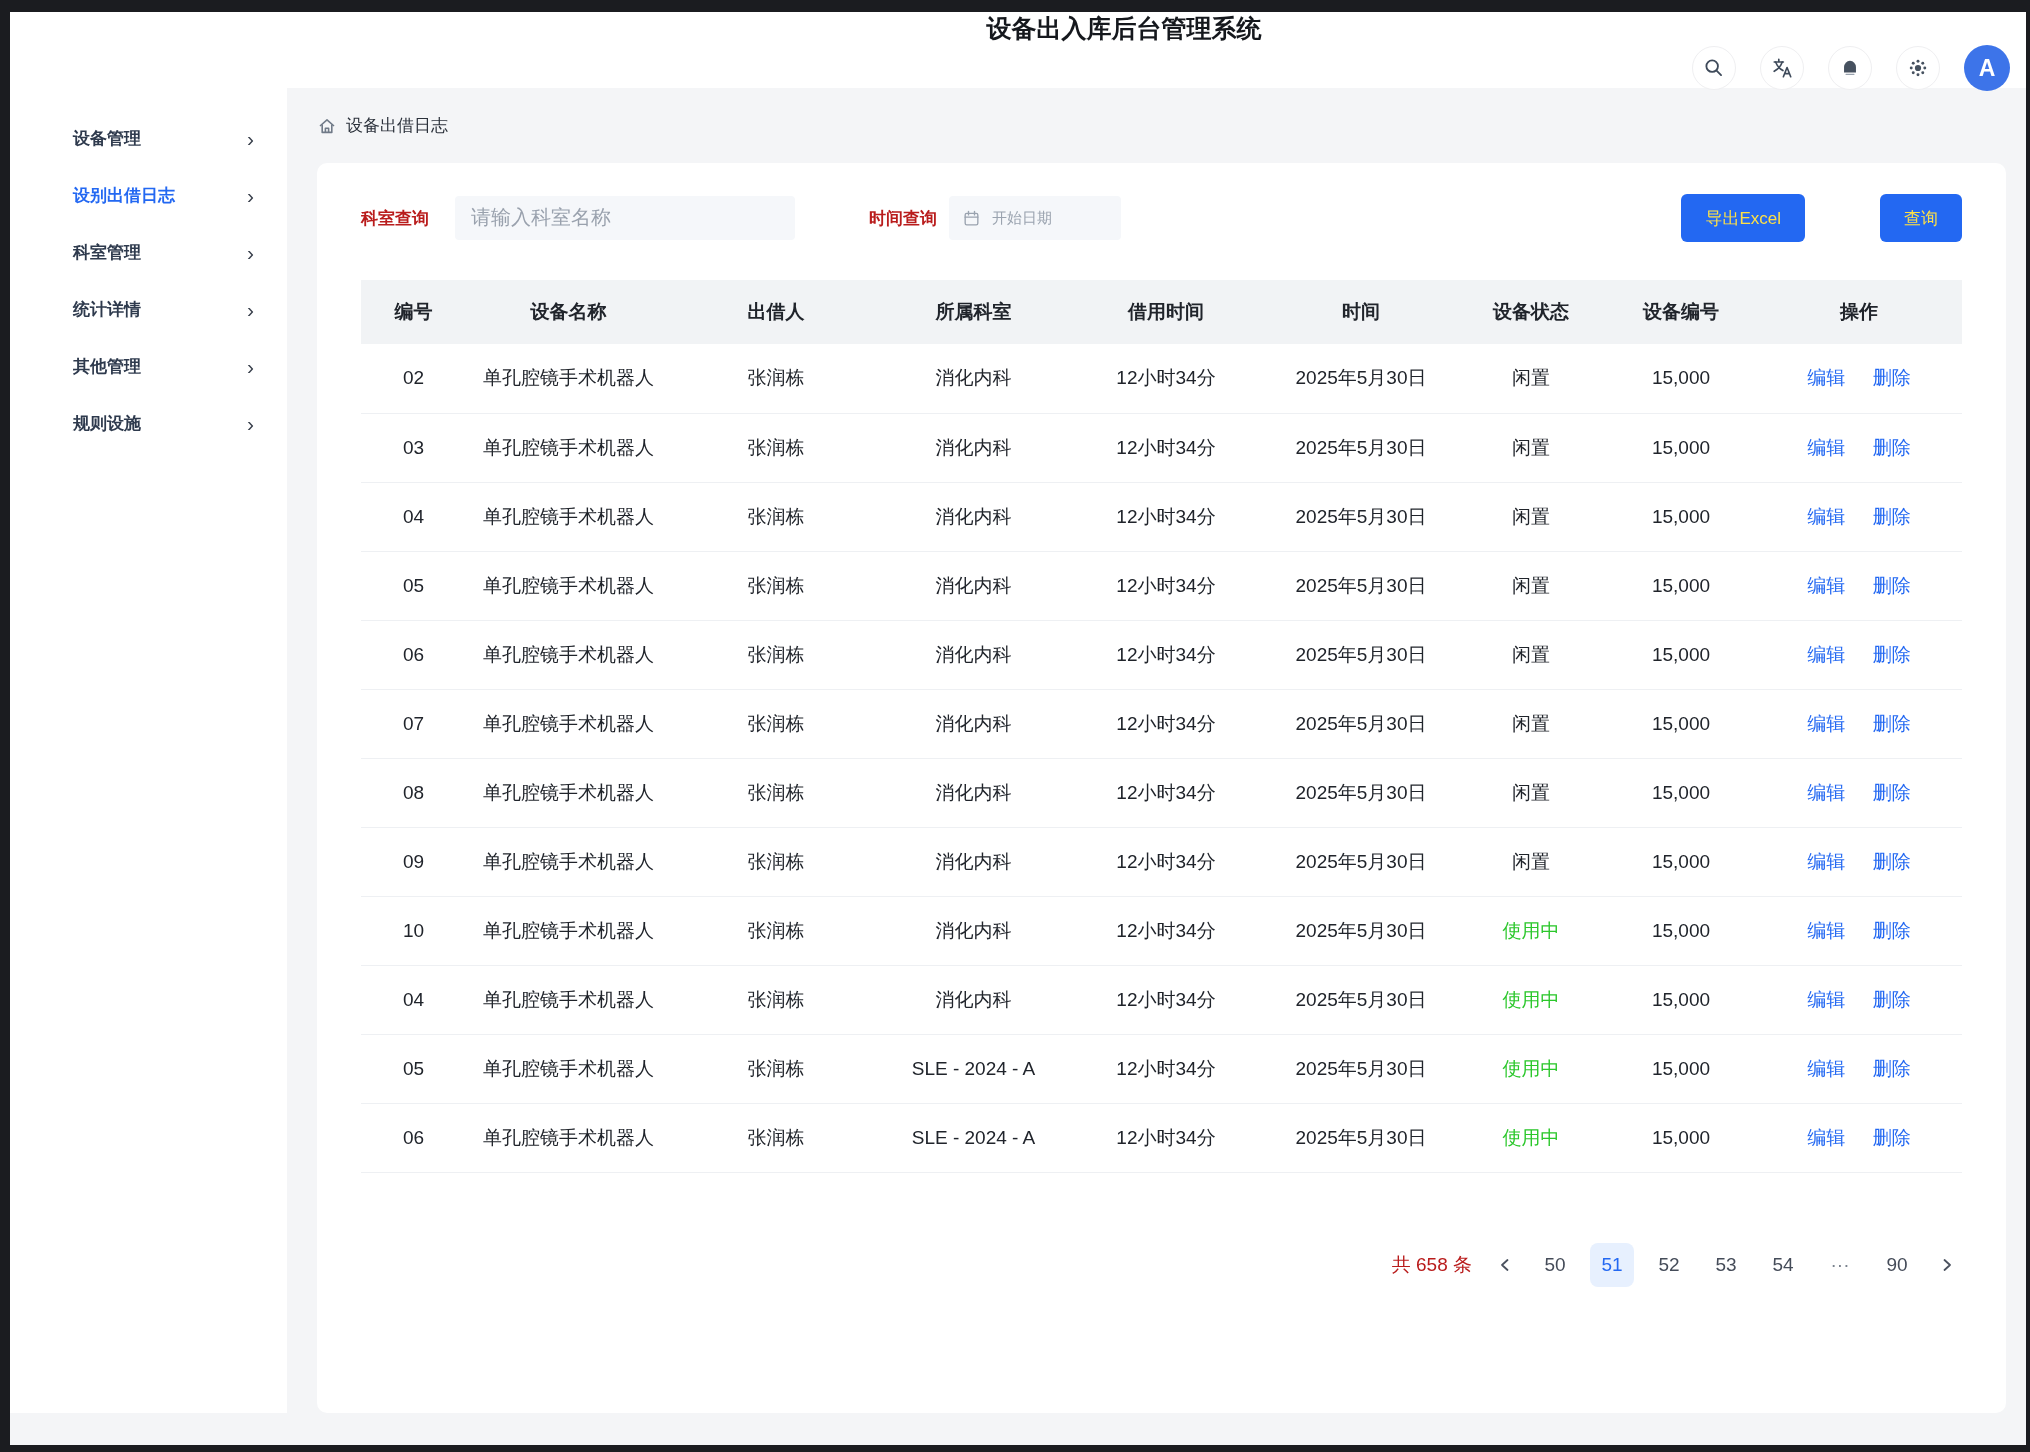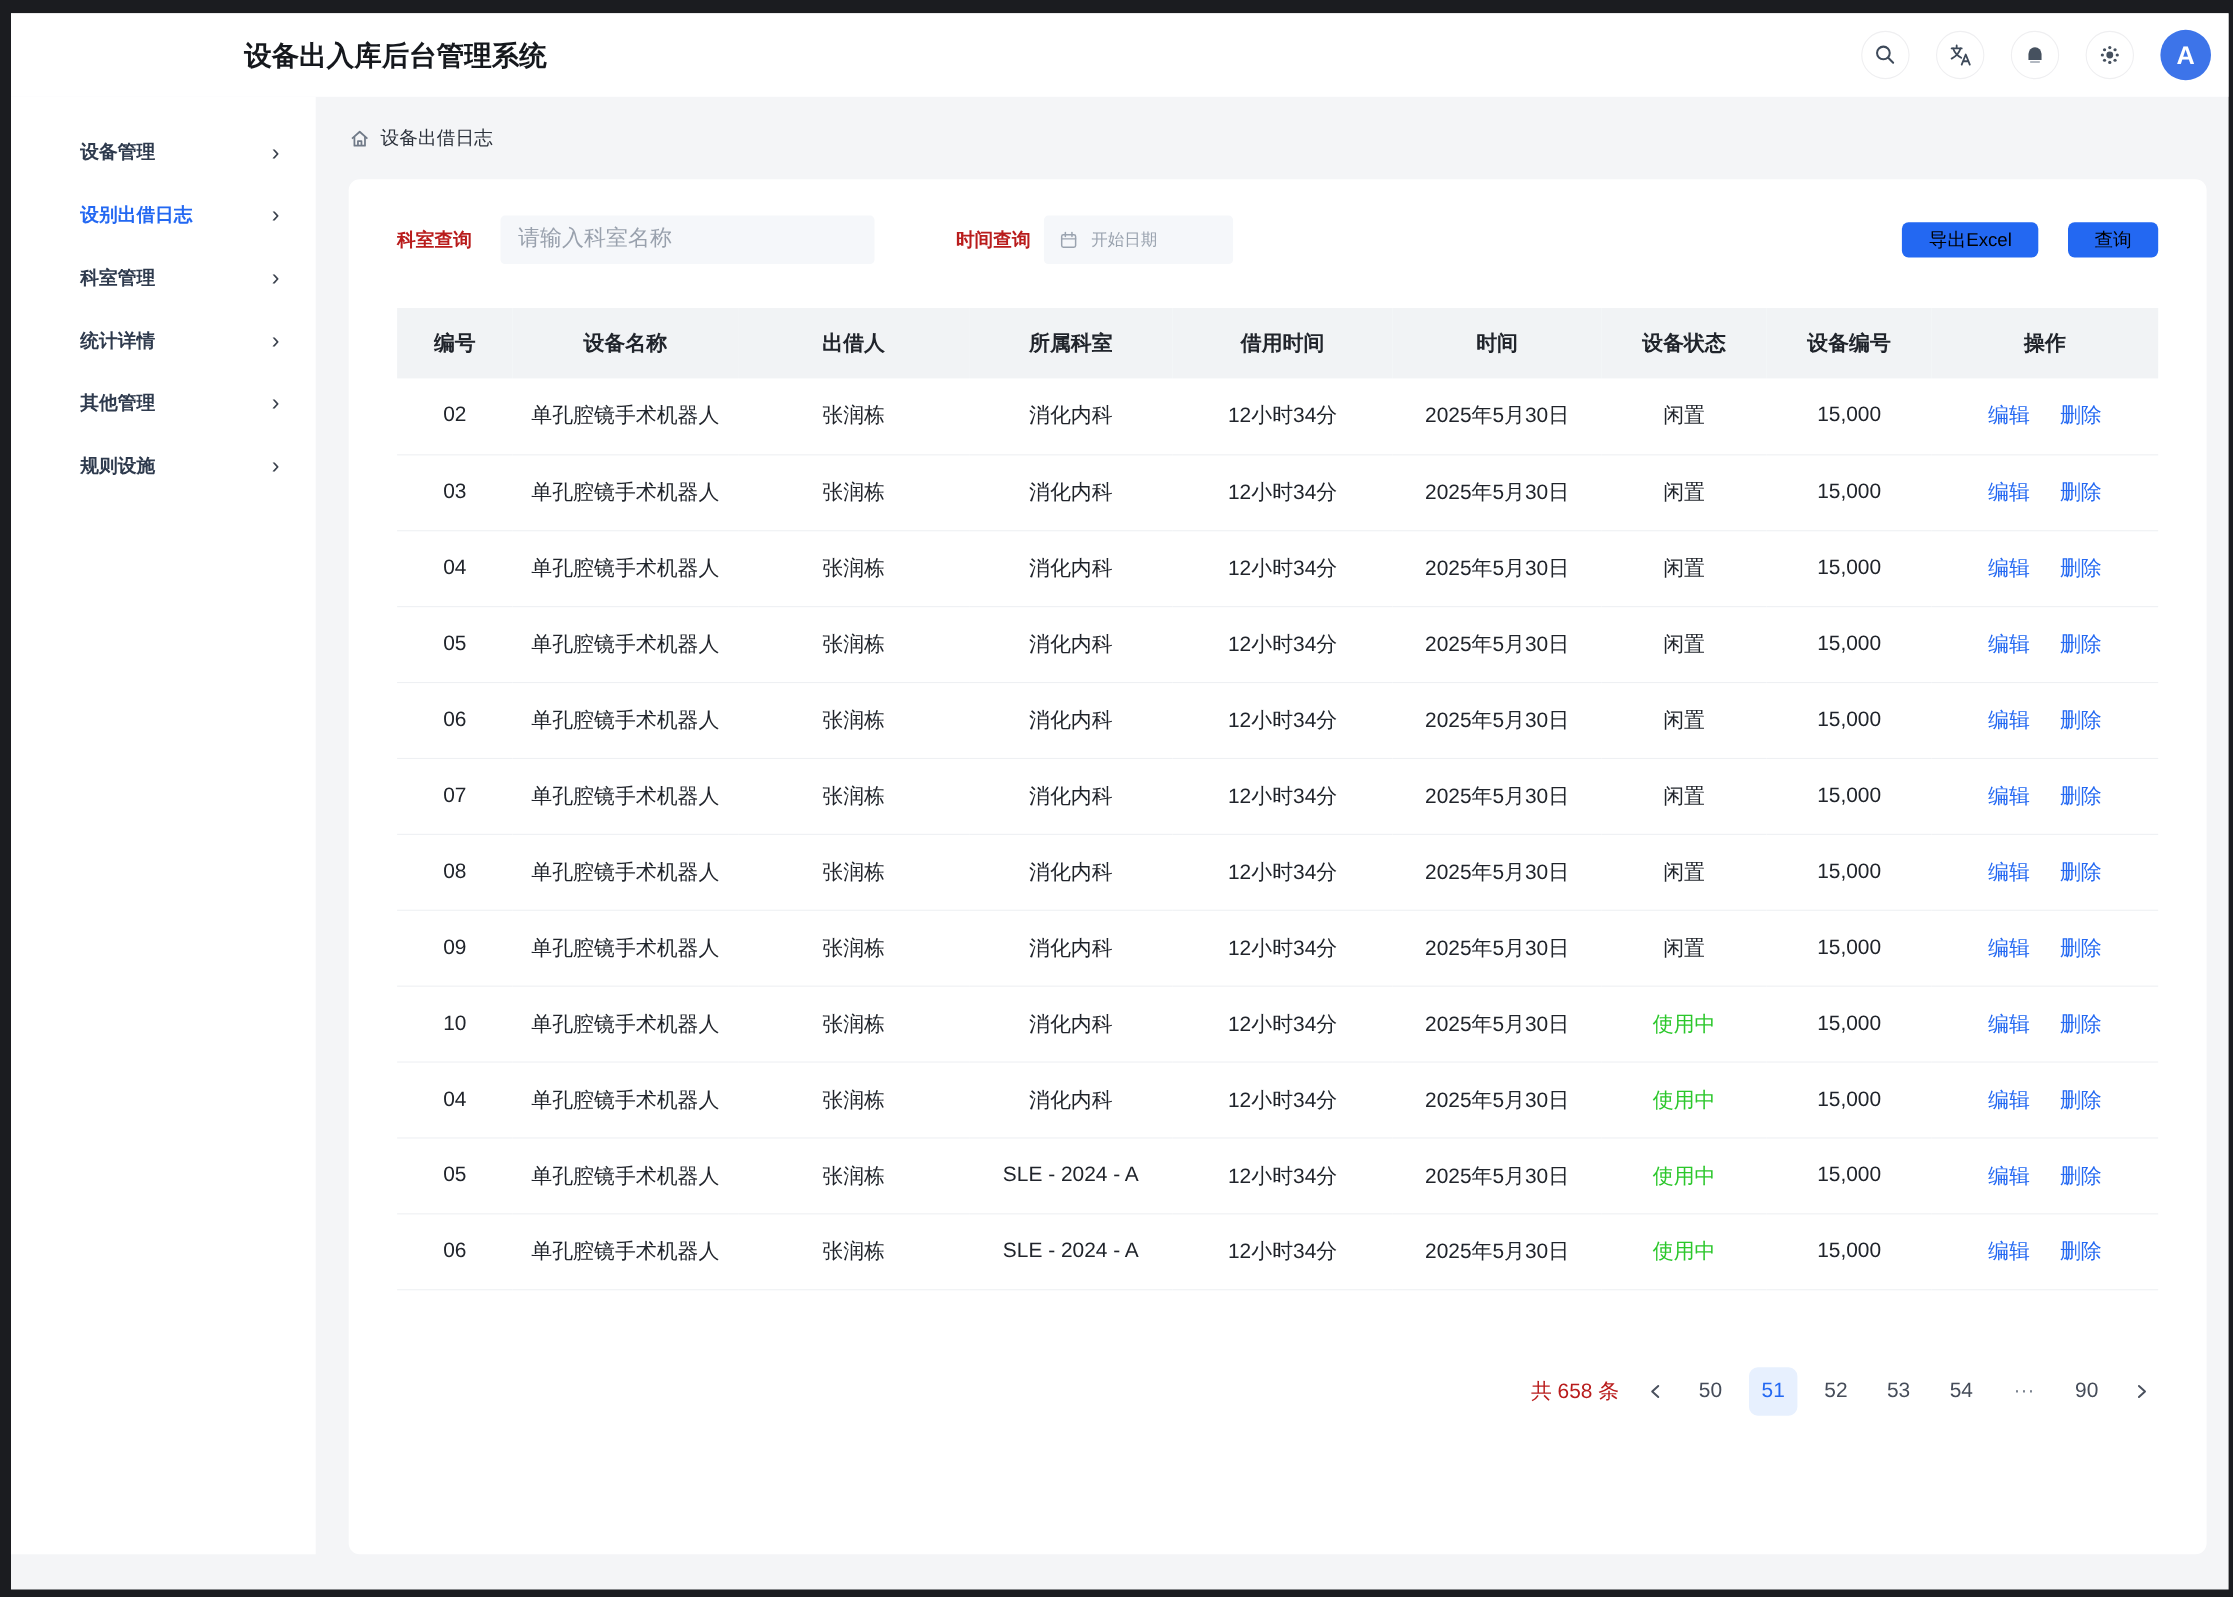--- a/index.html
+++ b/index.html
@@ -14,21 +14,21 @@
     --primary: #2368f2;
     --green: #2bc72b;
     --avatar: #3d74e9;
   }
   .app {
     position: absolute; left: 10px; top: 12px; right: 4px; bottom: 7px;
     background: #f4f5f7;
     display: flex; flex-direction: column; overflow: hidden;
   }
   
-  .topbar { height: 76px; background: #fff; display: flex; align-items: center; flex-shrink: 0; }
+  .topbar { height: 76px; background: #fff; display: flex; align-items: center; flex-shrink: 0; flex-direction: column; }
   .topbar h1 { margin-left: 212px; font-size: 25px; font-weight: 700; color: #15181d; }
   .topbar-right { margin-left: auto; margin-right: 16px; display: flex; align-items: center; gap: 24px; }
   .icon-circle {
     width: 44px; height: 44px; border-radius: 50%;
     background: #fff; border: 1px solid #efeff1;
     display: flex; align-items: center; justify-content: center; cursor: pointer;
   }
   .avatar {
     width: 46px; height: 46px; border-radius: 50%;
     background: var(--avatar); color: #fff; font-size: 23px; font-weight: 600;
@@ -60,23 +60,23 @@
   .dept-input::placeholder { color: #99a1ad; }
   .f-label.time { margin-left: 74px; }
   .date-box {
     width: 172px; height: 44px; margin-left: 12px;
     background: #f5f7fa; border-radius: 4px;
     display: flex; align-items: center; padding: 0 13px; gap: 11px; cursor: pointer;
   }
   .date-box span { font-size: 15px; color: #9aa3af; }
   .btns { margin-left: auto; display: flex; gap: 27px; }
   .btn {
-    height: 32px; padding: 0 24px;
-    background: var(--primary); color: #000000;
-    border: none; border-radius: 6px; font-size: 17px; font-family: inherit; cursor: pointer;
+    height: 48px; padding: 0 24px;
+    background: var(--primary); color: #fde047;
+    border: none; border-radius: 6px; font-size: 17px; font-family: inherit; cursor: pointer; margin-left: 48px;
   }
   
   table { width: 100%; border-collapse: collapse; margin-top: 40px; table-layout: fixed; }
   th {
     height: 64px; background: #f1f3f5;
     font-size: 19px; font-weight: 700; color: #20242b; text-align: center;
   }
   td {
     height: 69px; font-size: 19px; color: #20242b; text-align: center;
     border-bottom: 1px solid #eef0f3; overflow: hidden; white-space: nowrap;

